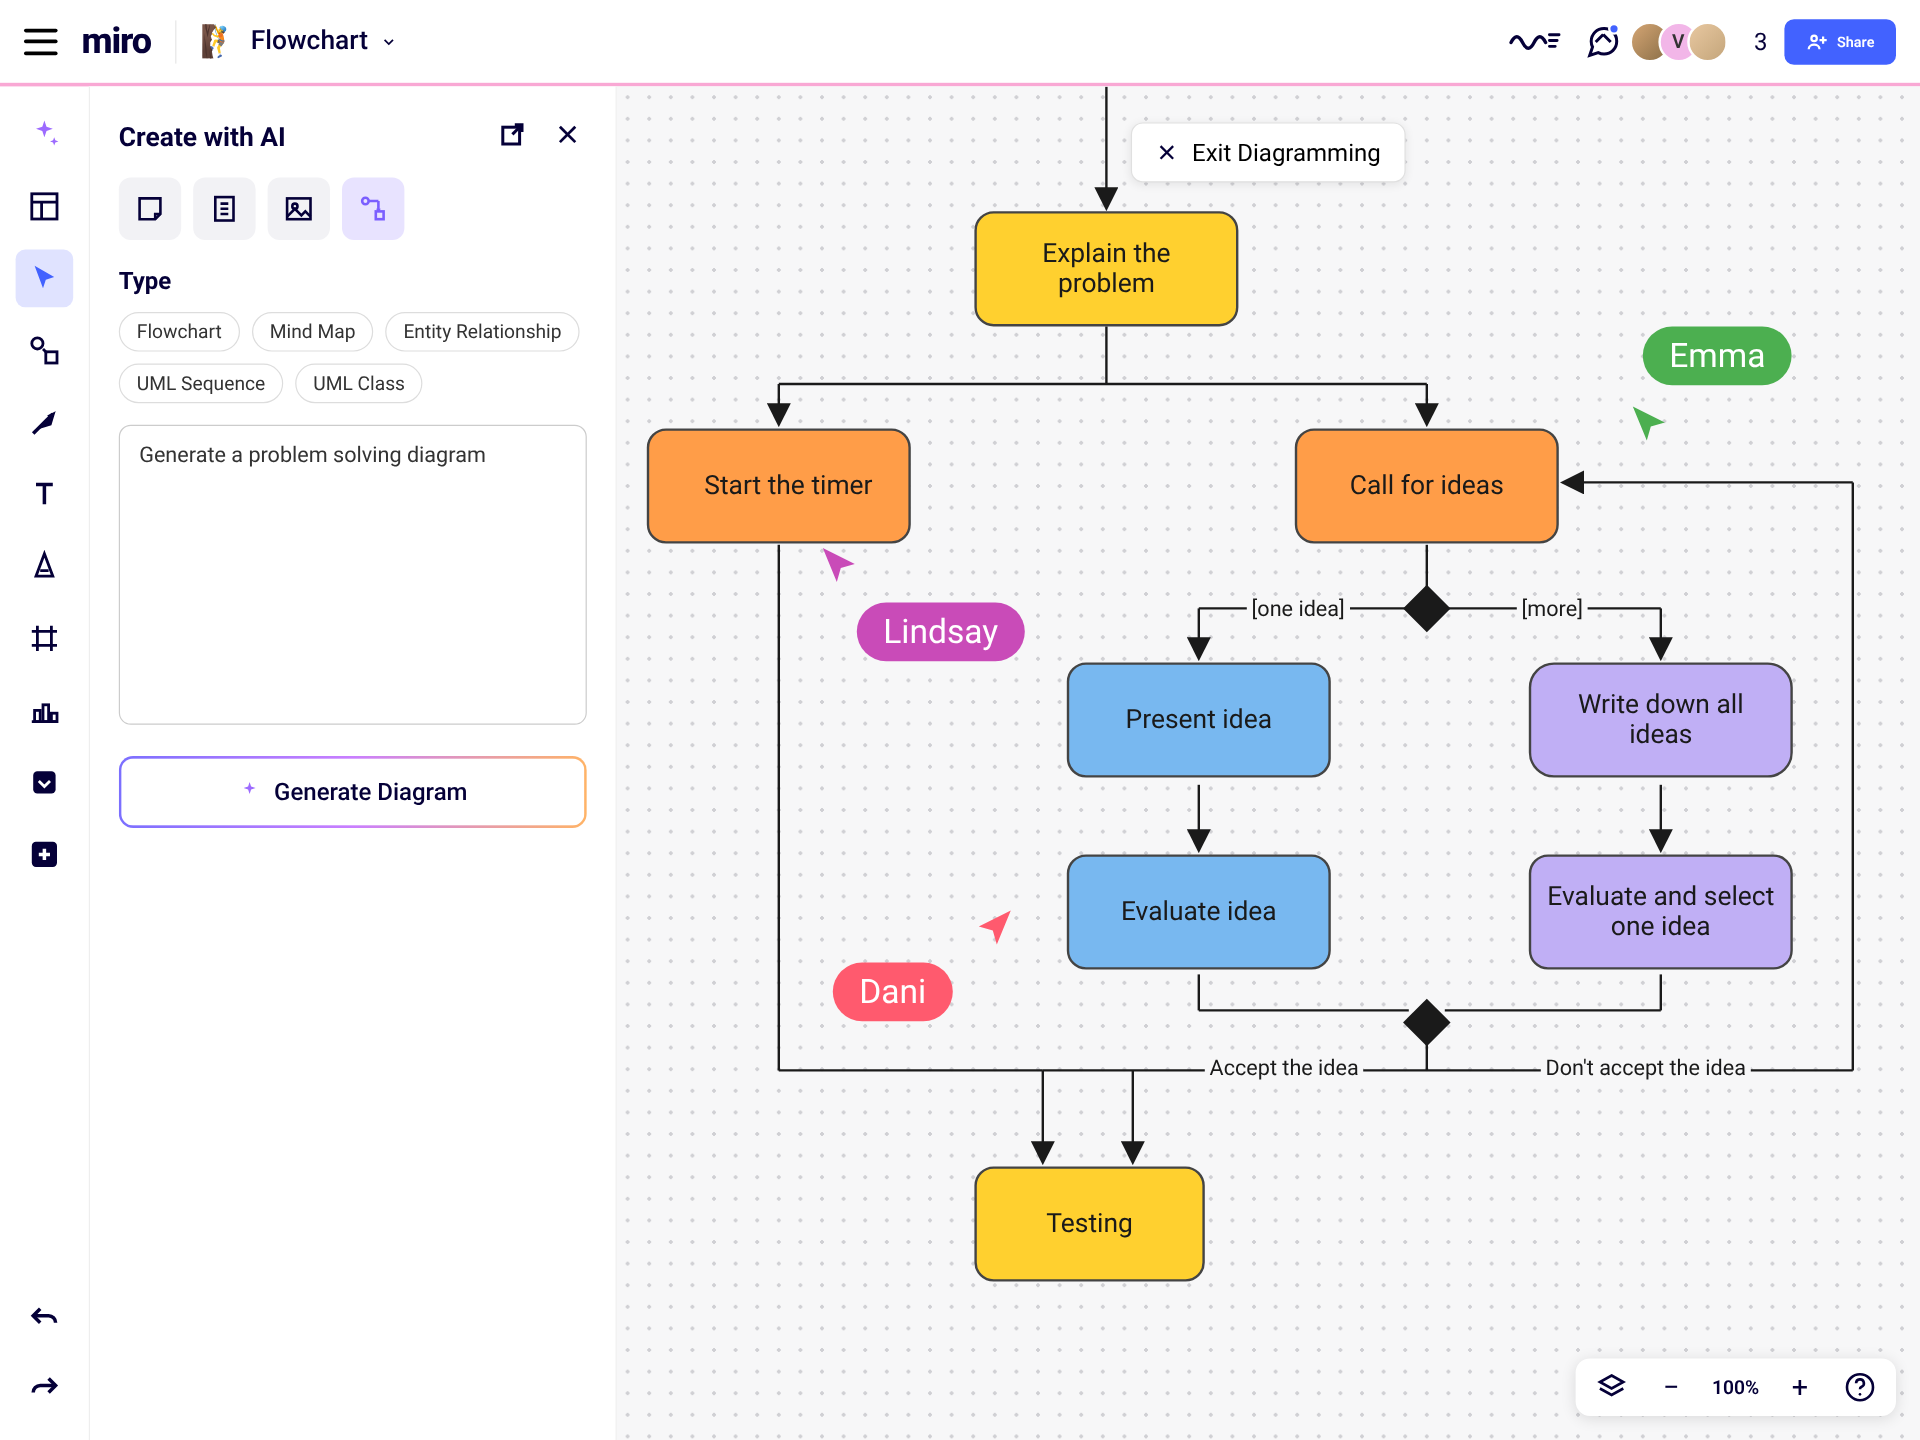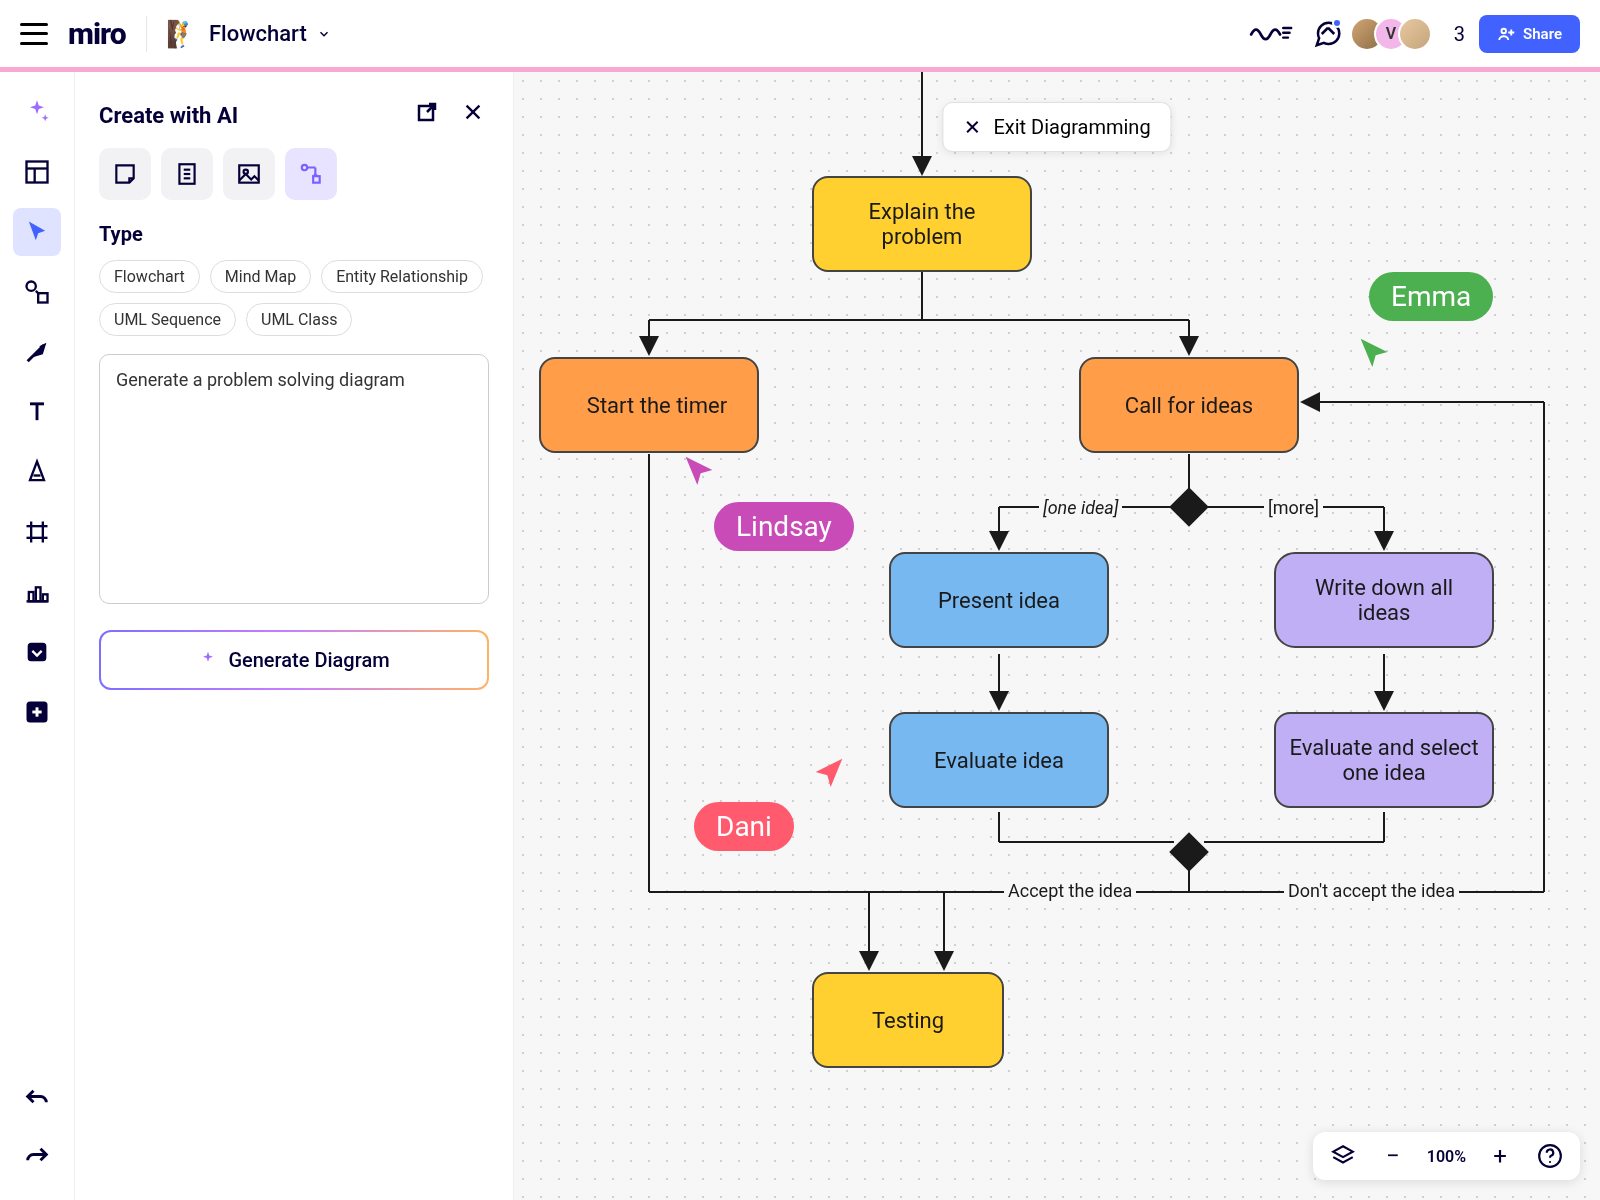--- a/index.html
+++ b/index.html
@@ -1,40 +1,40 @@
 <!DOCTYPE html>
 <html><head>
 <meta charset="utf-8">
 <style>
 * { box-sizing: border-box; margin: 0; padding: 0; font-family: -apple-system, BlinkMacSystemFont, "Segoe UI", Roboto, Helvetica, Arial, sans-serif; }
 html, body { width: 1600px; height: 1200px; overflow: hidden; background: #fff; }
 
 
-.header { height: 72px; border-bottom: 5px solid #f9a8d4; display: flex; align-items: center; padding: 0 20px; justify-content: space-between; }
+.header { height: 72px; border-bottom: 3px solid #f9a8d4; display: flex; align-items: center; padding: 0 20px; justify-content: space-between; }
 .header-left { display: flex; align-items: center; gap: 20px; }
 .hamburger { width: 28px; height: 22px; display: flex; flex-direction: column; justify-content: space-between; cursor: pointer; }
 .hamburger span { height: 3px; background: #000; border-radius: 2px; }
 .logo { font-weight: 800; font-size: 30px; letter-spacing: -1px; color: #050038; }
 .divider-v { width: 1px; height: 36px; background: #e6e6e6; }
 .board-title-wrap { display: flex; align-items: center; gap: 10px; cursor: pointer; }
 .board-emoji { font-size: 26px; }
 .board-title { font-size: 22px; font-weight: 500; color: #050038; }
 .chevron-down { width: 14px; height: 14px; }
 
 .header-right { display: flex; align-items: center; gap: 14px; }
 .squiggle-icon svg { width: 48px; height: 32px; }
 .chat-icon { position: relative; width: 36px; height: 36px; display: flex; align-items: center; justify-content: center; cursor: pointer; }
 .chat-icon .dot { position: absolute; top: 2px; right: 4px; width: 10px; height: 10px; background: #4262ff; border-radius: 50%; border: 2px solid #fff; }
 .avatars { display: flex; align-items: center; }
 .avatar { width: 34px; height: 34px; border-radius: 50%; border: 2px solid #fff; margin-left: -10px; display: flex; align-items: center; justify-content: center; font-weight: 600; font-size: 16px; color: #333; }
 .av1 { background: linear-gradient(135deg,#d4a574,#8b6f47); }
 .av2 { background: #f2b6e8; }
 .av3 { background: linear-gradient(135deg,#e8c8a0,#c4a57b); }
 .avatar-count { margin-left: 8px; font-size: 20px; color: #050038; }
-.share-btn { background: #4262ff; color: #fff; border: none; border-radius: 8px; padding: 10px 18px; font-size: 15px; font-weight: 600; display: flex; align-items: center; gap: 8px; cursor: pointer; }
+.share-btn { background: #4262ff; color: #fff; border: none; border-radius: 8px; padding: 10px 18px; font-size: 12px; font-weight: 600; display: flex; align-items: center; gap: 8px; cursor: pointer; }
 
 
 .left-rail { position: absolute; left: 0; top: 72px; bottom: 0; width: 74px; display: flex; flex-direction: column; align-items: center; padding-top: 16px; gap: 12px; }
 .rail-btn { width: 48px; height: 48px; display: flex; align-items: center; justify-content: center; border-radius: 8px; cursor: pointer; }
 .rail-btn.active { background: #e0e3ff; }
 .rail-btn svg { width: 28px; height: 28px; }
 .rail-bottom { position: absolute; bottom: 18px; left: 0; right: 0; display: flex; flex-direction: column; align-items: center; gap: 10px; }
 
 
 .side-panel { position: absolute; left: 74px; top: 72px; bottom: 0; width: 440px; background: #fff; border-left: 1px solid #eee; border-right: 1px solid #eee; padding: 24px; }
@@ -361,21 +361,21 @@
   <div class="node purple" style="left:760px; top:640px; width:220px; height:96px;">
       <span>Evaluate and select one idea</span>
     </div>
   <div class="node yellow" style="left:298px; top:900px; width:192px; height:96px;">
       <span>Testing</span>
     </div>
 
   <div class="diamond" style="left:661px; top:421px;"></div>
   <div class="diamond" style="left:661px; top:766px;"></div>
 
-  <div class="edge-label" style="left:525px; top:425px;font-style:italic;">[one idea]</div>
+  <div class="edge-label" style="left:525px; top:425px;">[one idea]</div>
   <div class="edge-label" style="left:750px; top:425px;">[more]</div>
   <div class="edge-label" style="left:490px; top:808px;">Accept the idea</div>
   <div class="edge-label" style="left:770px; top:808px;">Don't accept the idea</div>
 
   <div class="cursor-arrow" style="left:840px; top:260px;"><svg width="40" height="40" viewBox="0 0 24 24" fill="#4caf50">
         <path d="M4 4l16 8-7 2-2 7z"></path>
       </svg></div>
   <div class="cursor-badge" style="left:855px; top:200px; background:#4caf50;">Emma</div>
 
   <div class="cursor-arrow" style="left:165px; top:378px;"><svg width="40" height="40" viewBox="0 0 24 24" fill="#c94bb8">

